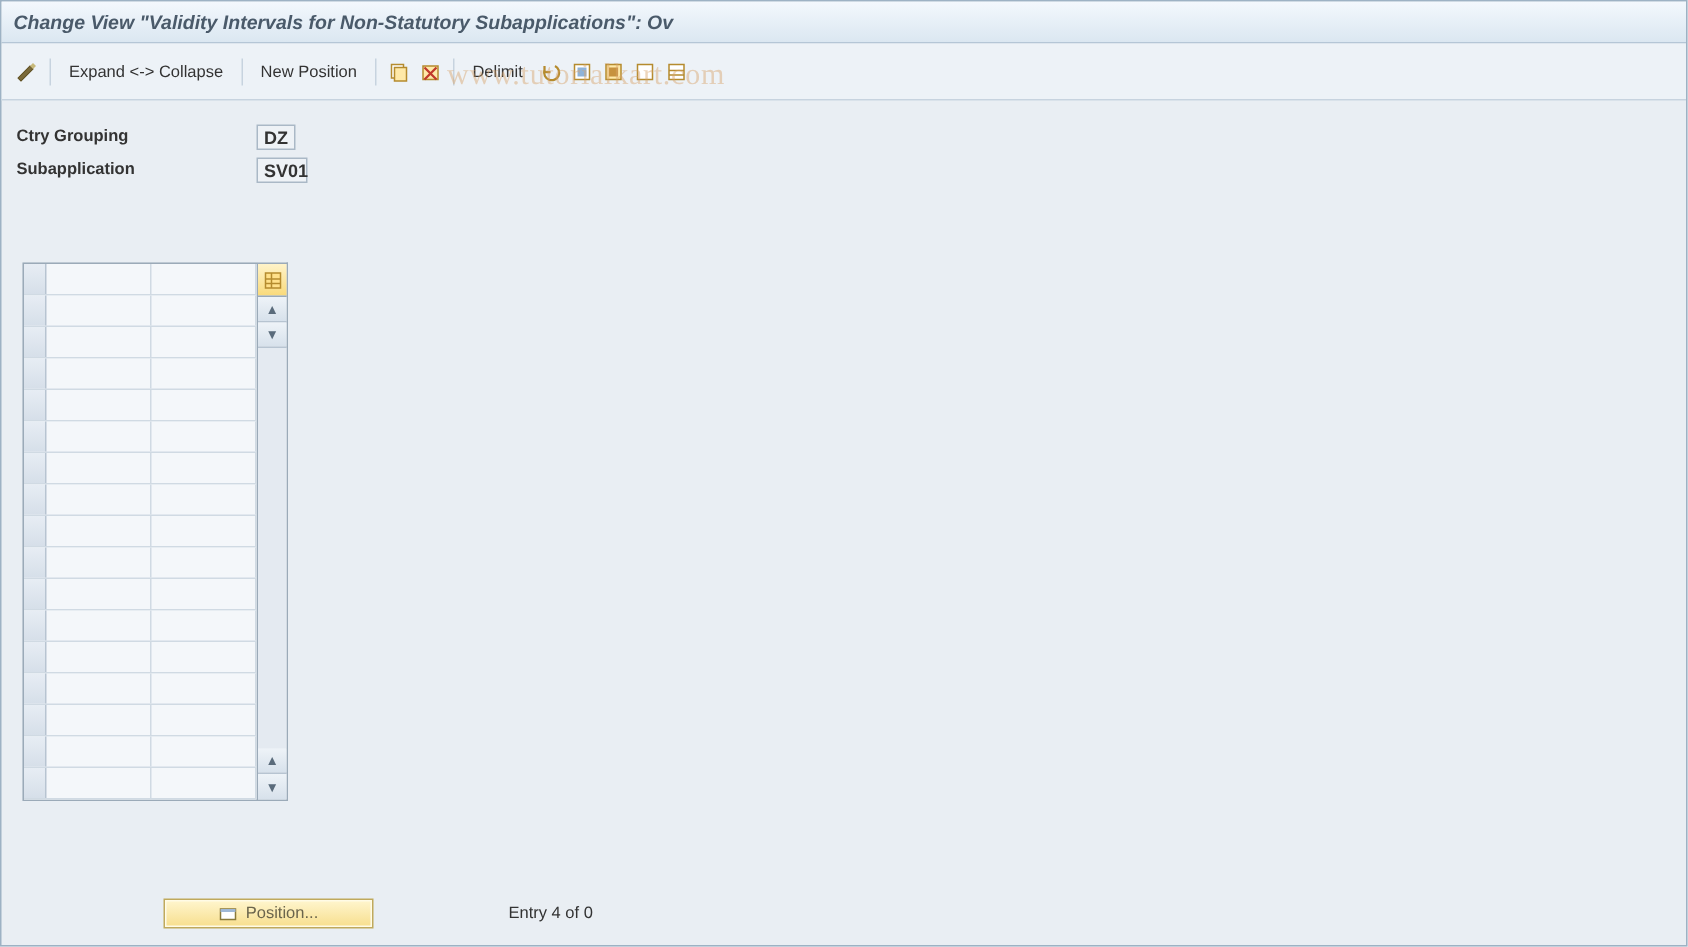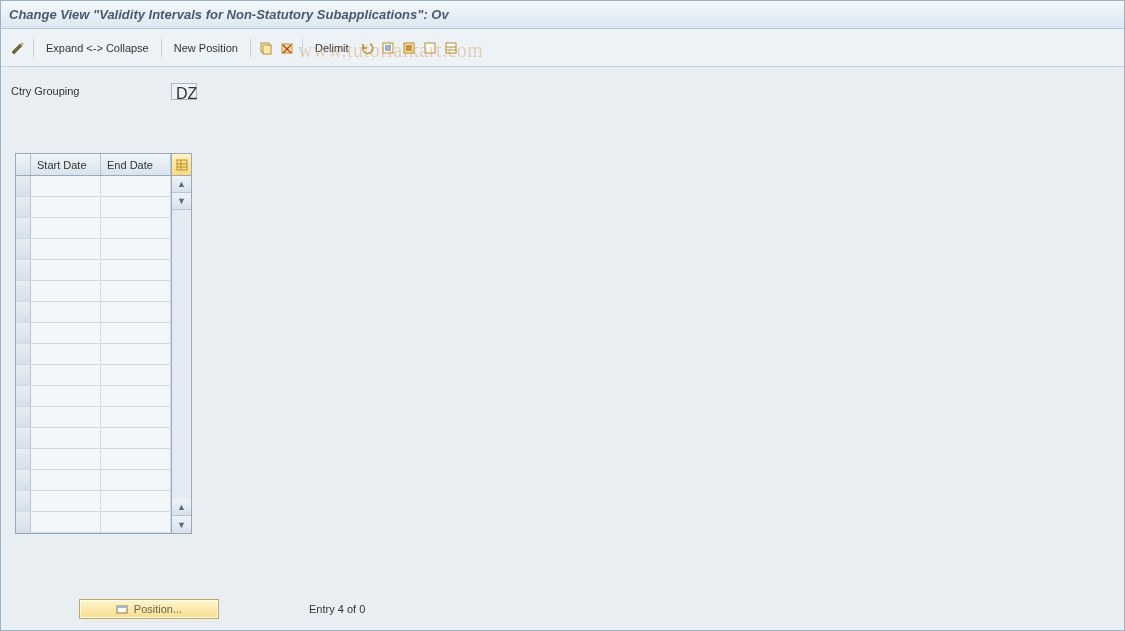--- a/index.html
+++ b/index.html
@@ -64,32 +64,33 @@
       letter-spacing: 0.5px;
     }
     
     .form-area {
       padding: 14px 10px 10px 10px;
     }
     .form-row {
       display: flex; align-items: center;
       height: 20px;
       margin-bottom: 2px;
+      font-weight: bold;
     }
     .form-label {
       width: 160px;
       color: #333;
     }
     .form-field {
       display: inline-block;
       border: 1px solid #aab8c6;
       background: #eef2f6;
       height: 17px;
       padding: 1px 20px 0 4px;
-      font-size: 16px;
+      font-size: 12px;
       min-width: 24px;
       text-align: left;
       color: #333;
     }
     
     .table-area {
       margin: 40px 0 0 14px;
       display: flex;
       width: 197px;
     }
@@ -141,21 +142,21 @@
       border-bottom:1px solid #b7c4d1;
       display:flex;align-items:center;justify-content:center;
       cursor:pointer; color:#5a6b7b; font-size:9px;
     }
     .scroll-track { flex:1; background:#e4eaf1; }
     
     .footer {
       position:absolute;
       bottom: 10px; left: 0; right:0;
       display:flex; align-items:center;
-      padding-left: 78px;
+      padding-left: 108px;
       height: 22px;
     }
     .pos-btn {
       width: 140px; height: 20px;
       background: linear-gradient(#fff6cf,#f7de8d);
       border:1px solid #c0a95c;
       display:flex;align-items:center; justify-content:center;
       gap:6px; cursor:pointer;
       box-shadow: inset 0 0 0 1px #fffbe6;
     }
@@ -231,29 +232,28 @@
   </div>
 </div>
 
 <div class="watermark">www.tutorialkart.com</div>
 
 <div class="form-area">
   <div class="form-row">
     <span class="form-label">Ctry Grouping</span>
     <span class="form-field" style="width:22px;">DZ</span>
   </div>
+  <div class="form-row">
+    <span class="form-label">Subapplication</span>
+    <span class="form-field" style="width:34px;">SV01</span>
+  </div>
 </div>
 
 <div class="table-area">
   <div class="grid">
-    <div class="grid-header">
-      <div class="h-sel"></div>
-      <div class="h-col">Start Date</div>
-      <div class="h-col">End Date</div>
-    </div>
     <div class="grid-body" id="grid-body">
         <div class="row">
           <div class="c-sel"></div>
           <div class="c-cell"></div>
           <div class="c-cell"></div>
         </div>
         <div class="row">
           <div class="c-sel"></div>
           <div class="c-cell"></div>
           <div class="c-cell"></div>

